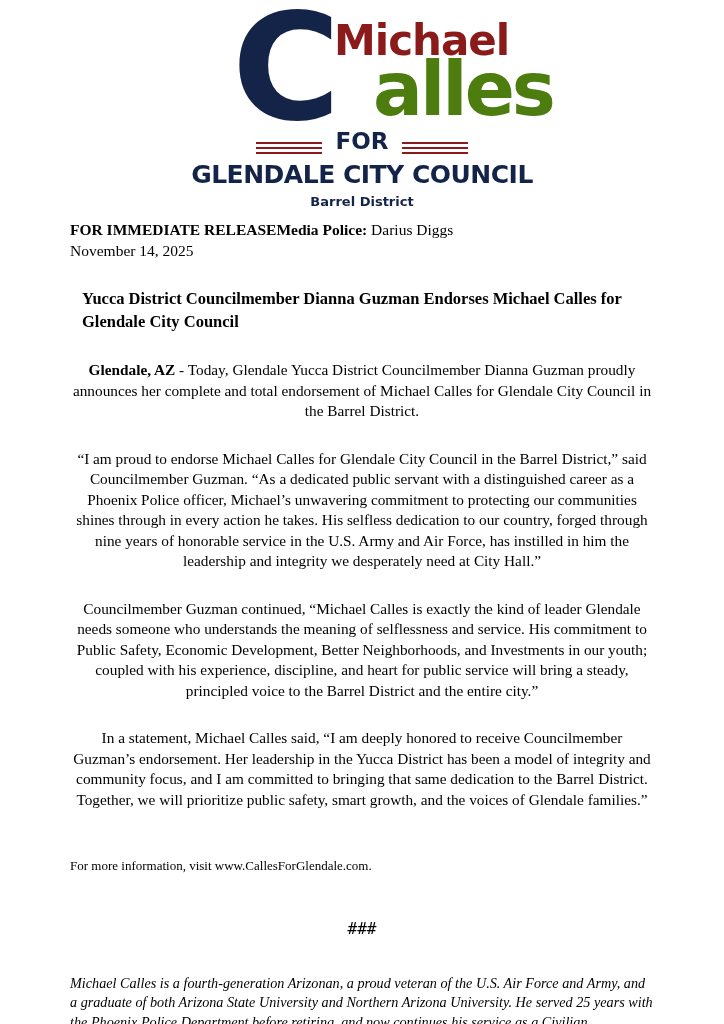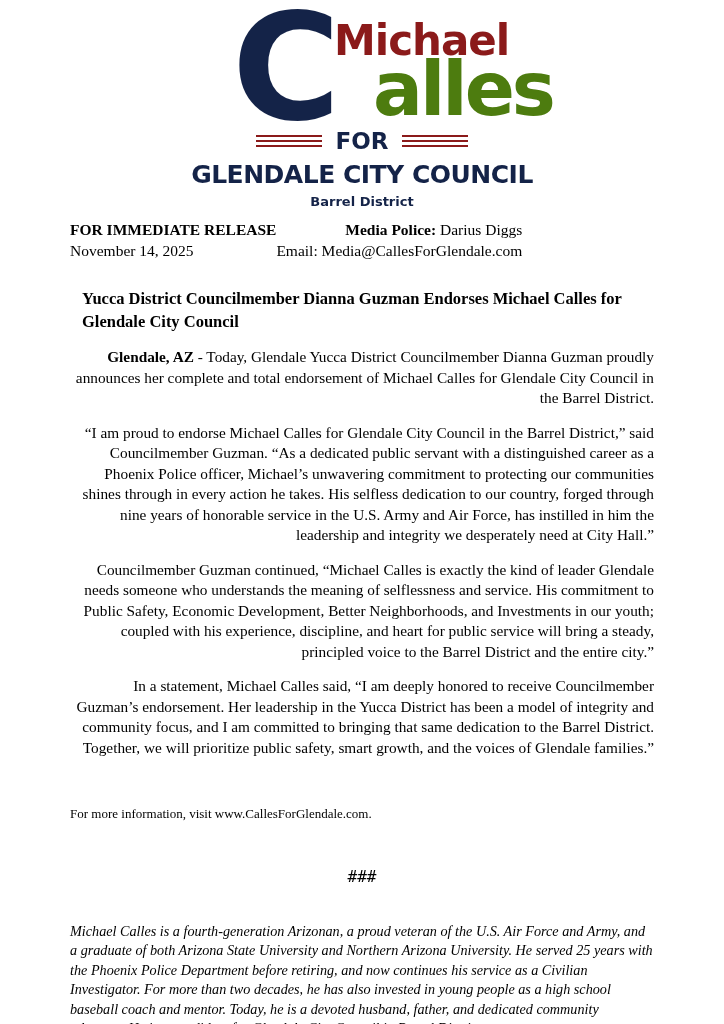--- a/index.html
+++ b/index.html
@@ -71,21 +71,21 @@
     font-size: 74px;
     line-height: 74px;
     color: #4d7c0f;
     letter-spacing: -3px;
     margin-left: 47px;
   }
 
   
   .logo-for-row {
     display: flex;
-    align-items: center;
+    align-items: flex-end;
     justify-content: center;
     gap: 14px;
     margin-top: 2px;
   }
   .stripes {
     display: flex;
     flex-direction: column;
     gap: 3px;
     width: 66px;
   }
@@ -140,22 +140,22 @@
     font-weight: bold;
     font-size: 16.5px;
     line-height: 23px;
     margin-top: 26px;
     padding: 0 12px;
   }
 
   .para {
     font-size: 15.3px;
     line-height: 20.5px;
-    margin-top: 14px;
-    text-align: right;
+    margin-top: 27px;
+    text-align: center;
   }
 
   .info-line {
     font-size: 13px;
     line-height: 20.5px;
     margin-top: 46px;
   }
 
   .hashes {
     text-align: center;
@@ -205,21 +205,20 @@
 
   <div class="content">
 
     <div class="meta-row">
       <div class="meta-left">
         <div class="meta-strong">FOR IMMEDIATE RELEASE</div>
         <div>November 14, 2025</div>
       </div>
       <div class="meta-right">
         <div><span class="meta-strong">Media Police:</span><span> Darius Diggs</span></div>
-        <div>Email: Media@CallesForGlendale.com</div>
       </div>
     </div>
 
     <div class="headline">Yucca District Councilmember Dianna Guzman Endorses Michael Calles for Glendale City Council</div>
 
     <div class="para"><b>Glendale, AZ</b><span> - Today, Glendale Yucca District Councilmember Dianna Guzman proudly announces her complete and total endorsement of Michael Calles for Glendale City Council in the Barrel District.</span></div>
 
     <div class="para">“I am proud to endorse Michael Calles for Glendale City Council in the Barrel District,” said Councilmember Guzman. “As a dedicated public servant with a distinguished career as a Phoenix Police officer, Michael’s unwavering commitment to protecting our communities shines through in every action he takes. His selfless dedication to our country, forged through nine years of honorable service in the U.S. Army and Air Force, has instilled in him the leadership and integrity we desperately need at City Hall.”</div>
 
     <div class="para">Councilmember Guzman continued, “Michael Calles is exactly the kind of leader Glendale needs someone who understands the meaning of selflessness and service. His commitment to Public Safety, Economic Development, Better Neighborhoods, and Investments in our youth; coupled with his experience, discipline, and heart for public service will bring a steady, principled voice to the Barrel District and the entire city.”</div>

